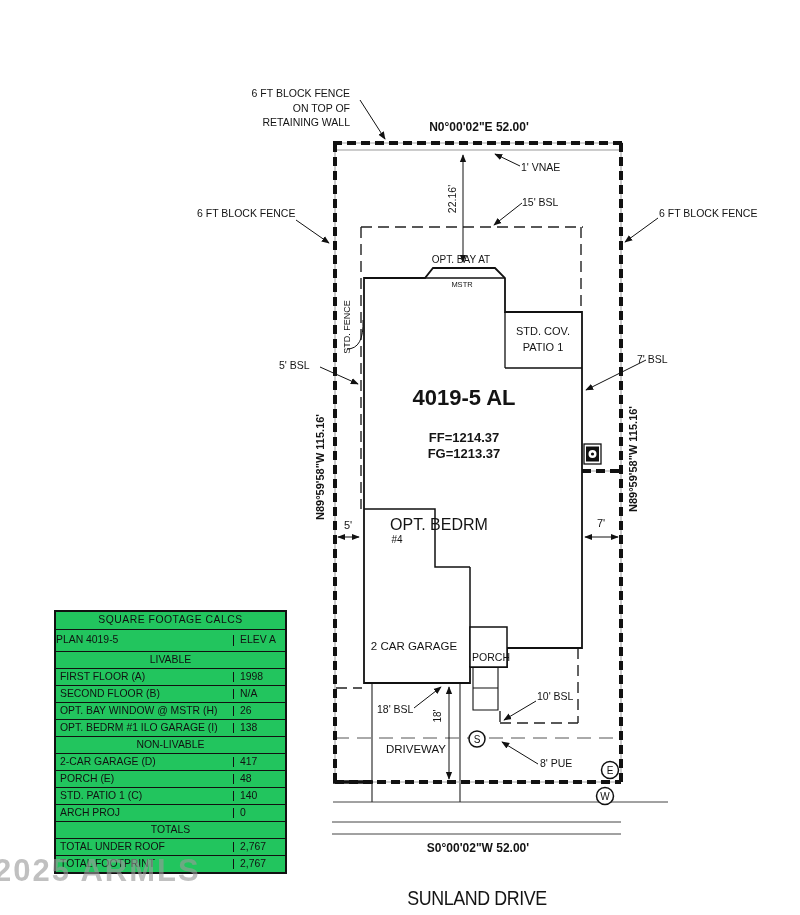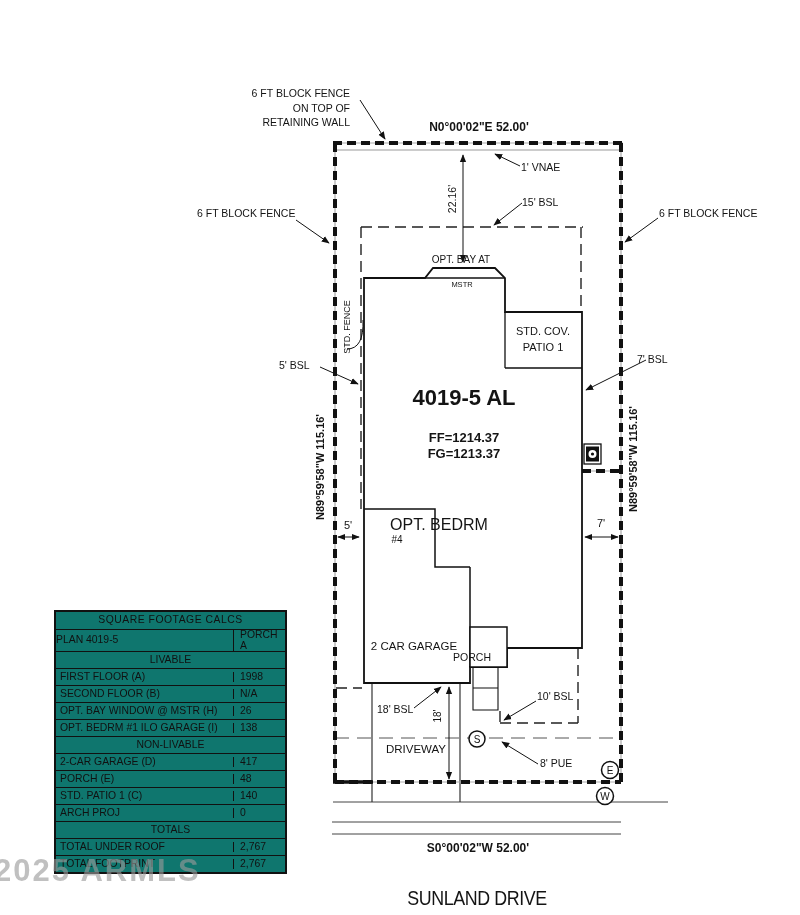--- a/index.html
+++ b/index.html
@@ -7,21 +7,21 @@
          font-family:"Liberation Sans",sans-serif;color:#111;}
   svg{position:absolute;left:0;top:0;}
   .lbl{position:absolute;white-space:nowrap;color:#141414;font-family:"Liberation Sans",sans-serif;}
   .c{transform:translate(-50%,-50%);}
   .r90{transform:translate(-50%,-50%) rotate(-90deg);}
   .cx{transform:translate(-50%,-50%) scaleX(.85);}
   .b{font-weight:bold;}
   .ra{text-align:right;}
   
   .sqft{position:absolute;left:54px;top:610px;width:233px;border:2px solid #111;
-        font-size:10.4px;line-height:1;background:#0f766e;box-sizing:border-box;}
+        font-size:10.4px;line-height:1;background:#22c55e;box-sizing:border-box;}
   .trow,.tplan{display:flex;border-top:1px solid #111;align-items:center;height:16px;}
   .ttitle{height:17px;display:flex;align-items:center;justify-content:center;letter-spacing:.5px;}
   .tplan{height:21px;}
   .tspan{border-top:1px solid #111;height:16px;display:flex;align-items:center;justify-content:center;}
   .tlab{flex:1;padding-left:4px;overflow:hidden;}
   .tval{width:52px;border-left:1px solid #111;padding-left:6px;box-sizing:border-box;}
   .tplan .tlab{padding-left:0;}
   .wm{position:absolute;left:-6px;top:853px;font-size:31px;font-weight:600;
       color:#9a9a9a;opacity:.62;letter-spacing:2px;z-index:9;}
 </style>
@@ -155,38 +155,38 @@
 <div class="lbl r90 b" style="left:320px;top:467px;font-size:11px;">N89°59'58"W  115.16'</div>
 <div class="lbl r90 b" style="left:633px;top:459px;font-size:11px;">N89°59'58"W  115.16'</div>
 
 <div class="lbl c" style="left:348px;top:525px;font-size:11px;">5'</div>
 <div class="lbl c" style="left:601px;top:523px;font-size:11px;">7'</div>
 
 <div class="lbl c" style="left:399px;top:525px;font-size:16px;margin-left:40px;">OPT. BEDRM</div>
 <div class="lbl c" style="left:397px;top:539px;font-size:10px;">#4</div>
 
 <div class="lbl c" style="left:414px;top:646px;font-size:11.5px;">2 CAR GARAGE</div>
-<div class="lbl c" style="left:472px;top:657px;font-size:10.5px;text-align:right;">PORCH</div>
+<div class="lbl c" style="left:491px;top:657px;font-size:10.5px;text-align:right;">PORCH</div>
 
 <div class="lbl" style="left:377px;top:703px;font-size:10.5px;">18' BSL</div>
 <div class="lbl r90" style="left:437px;top:716px;font-size:10px;">18'</div>
 <div class="lbl" style="left:537px;top:690px;font-size:10.5px;">10' BSL</div>
 <div class="lbl c" style="left:416px;top:749px;font-size:11.5px;">DRIVEWAY</div>
 <div class="lbl" style="left:540px;top:757px;font-size:10.5px;">8' PUE</div>
 
 <div class="lbl c b" style="left:478px;top:848px;font-size:12px;">S0°00'02"W   52.00'</div>
 <div class="lbl cx" style="left:477px;top:898px;font-size:21px;letter-spacing:-.5px;">SUNLAND DRIVE</div>
 
 <div class="wm">2025 ARMLS</div>
 
 <div class="sqft">
   <div class="ttitle">SQUARE FOOTAGE CALCS</div>
   <div class="tplan">
     <div class="tlab">PLAN 4019-5</div>
-    <div class="tval">PORCH A</div>
+    <div class="tval">ELEV A</div>
   </div>
   <div class="tspan">LIVABLE</div>
   <div class="trow">
     <div class="tlab">FIRST FLOOR (A)</div>
     <div class="tval">1998</div>
   </div>
   <div class="trow">
     <div class="tlab">SECOND FLOOR (B)</div>
     <div class="tval">N/A</div>
   </div>

